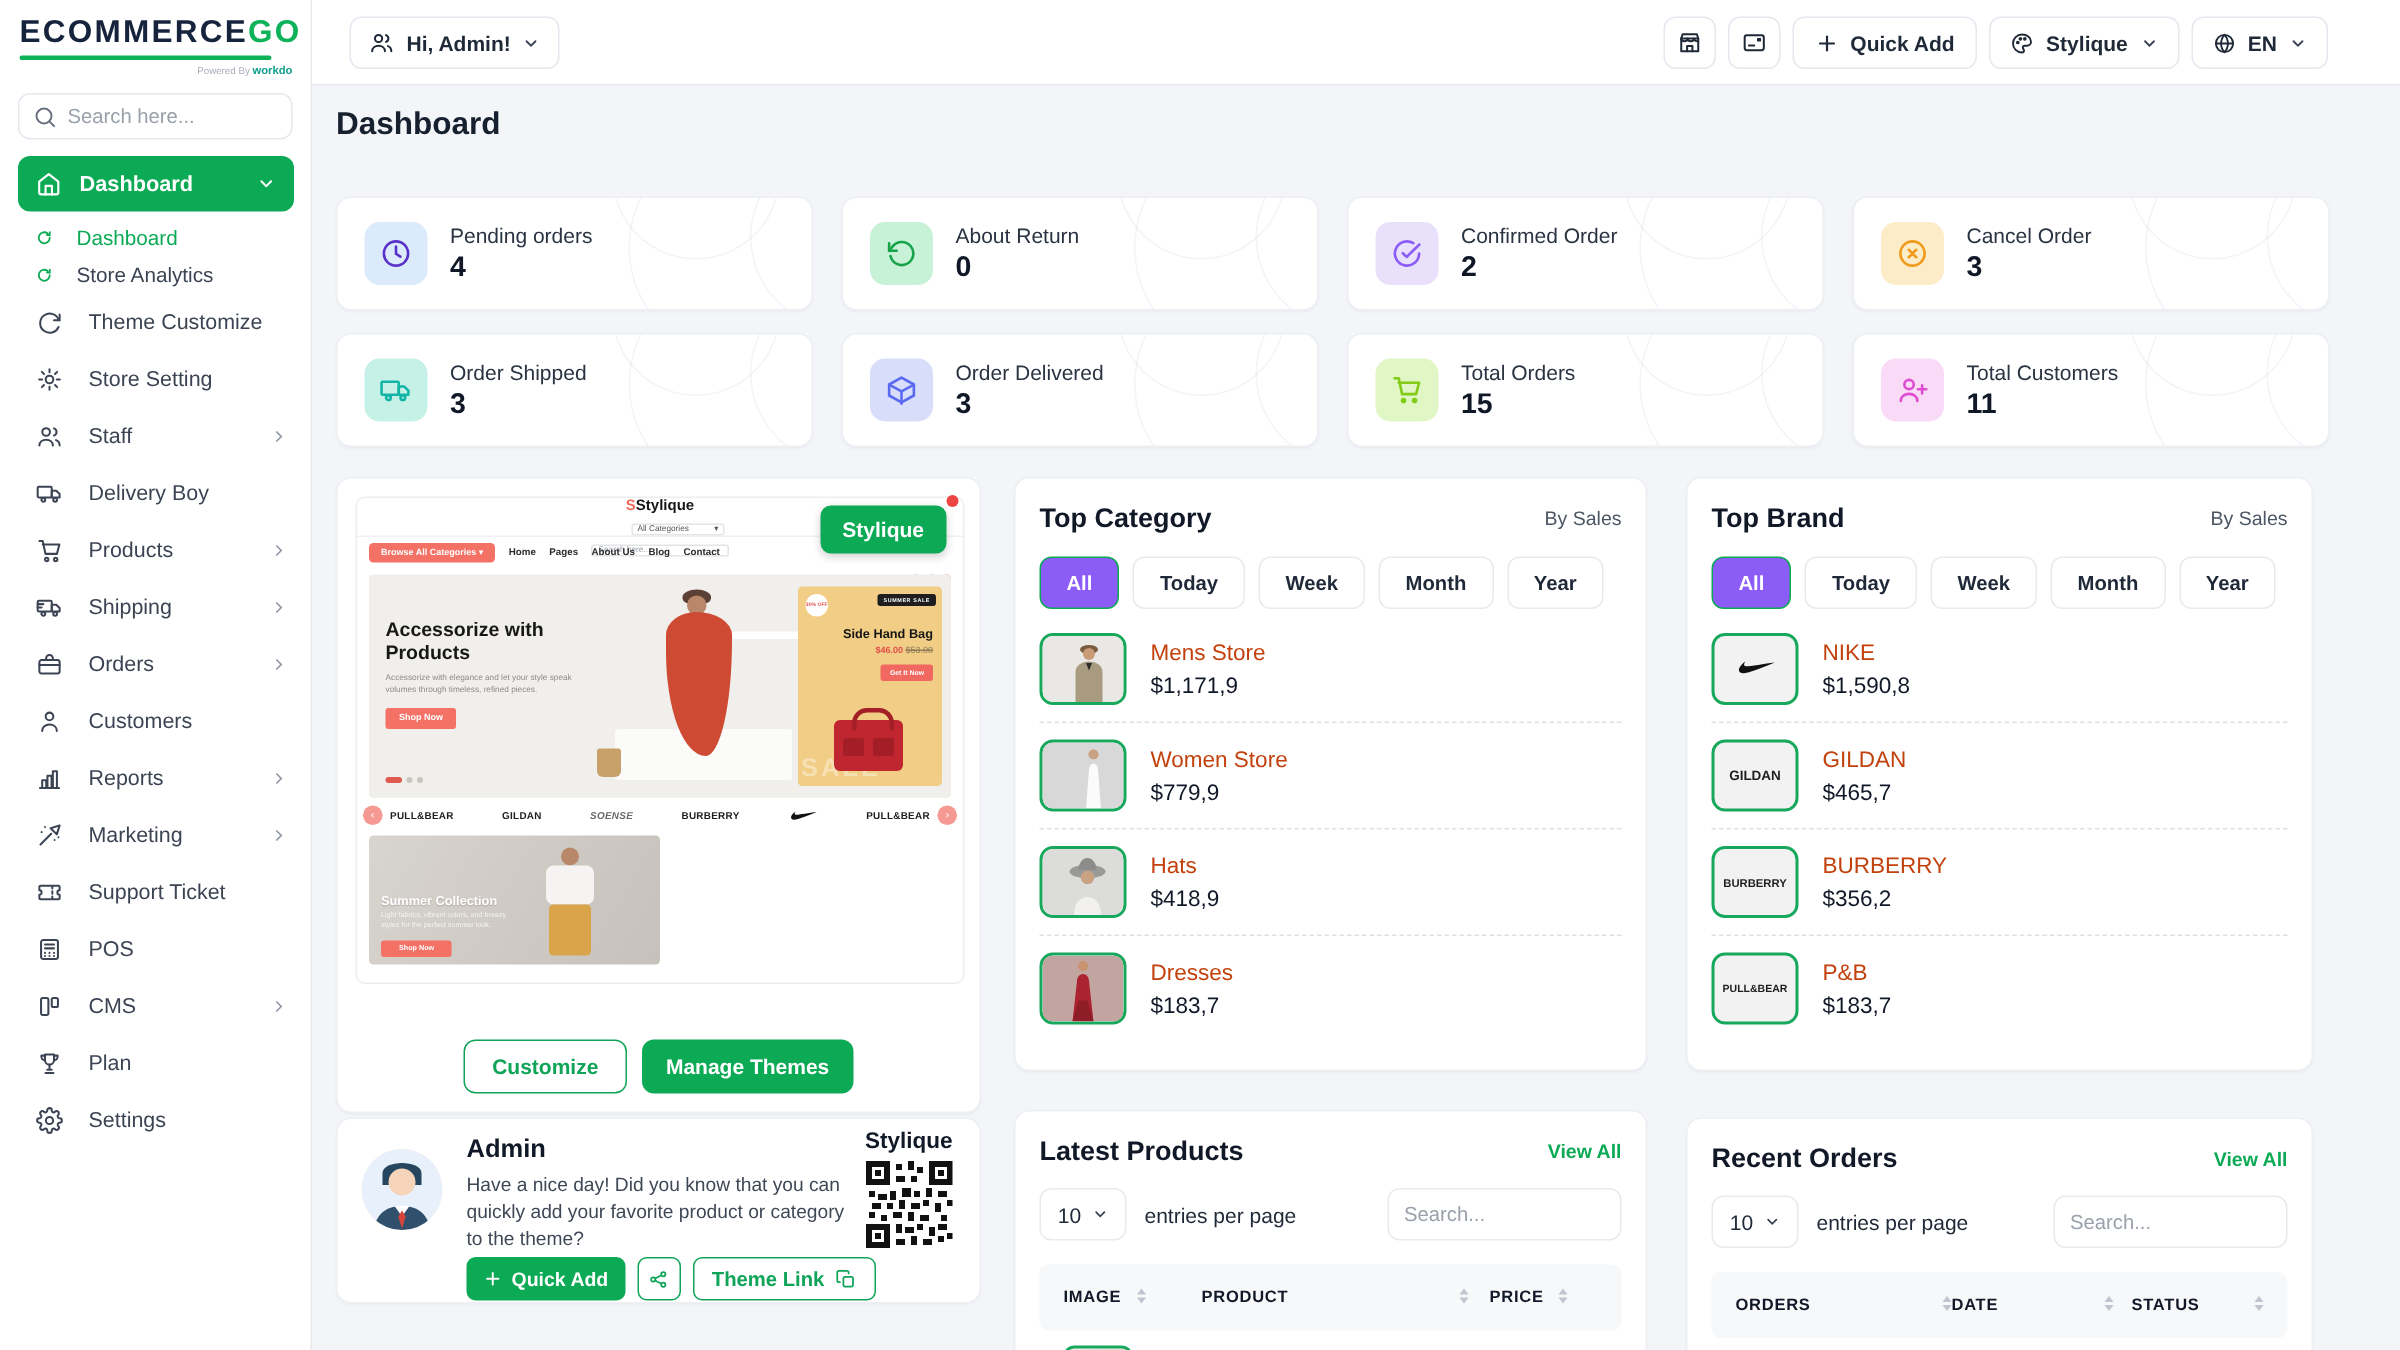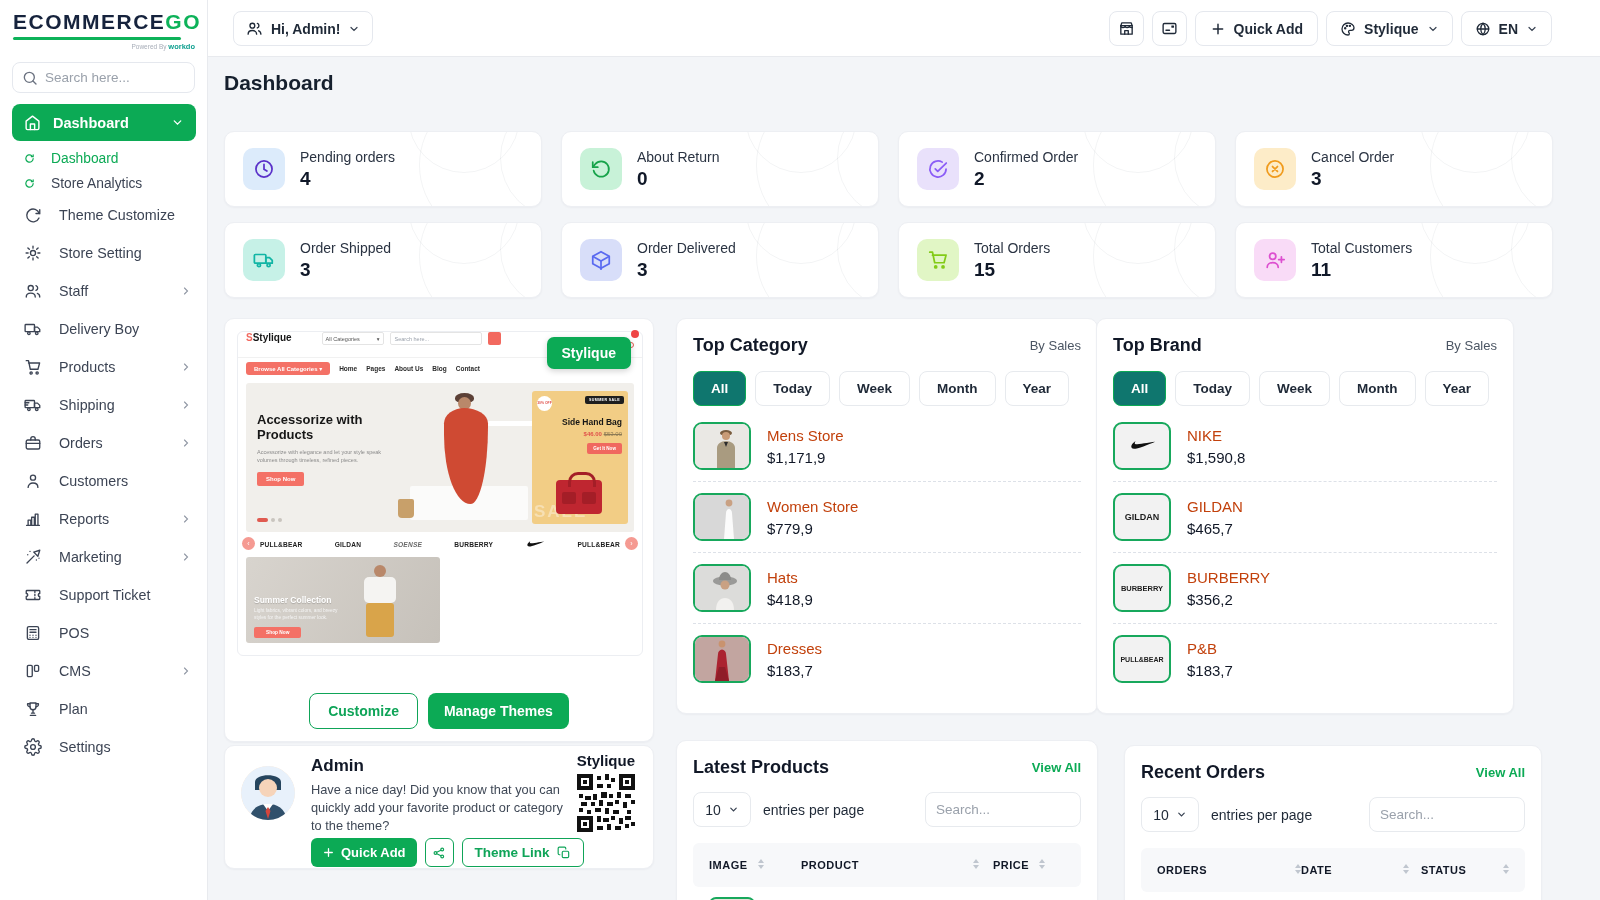--- a/index.html
+++ b/index.html
@@ -63,21 +63,21 @@
   .deco::before { content:""; width:110px; height:110px; right:48px; top:-30px; }
   .deco::after { content:""; width:120px; height:120px; right:-54px; top:6px; }
 
   .card { position:absolute; background:#fff; border:1px solid #edeff3; border-radius:10px; box-shadow:0 1px 2px rgba(16,24,40,.04); }
 
   
   #theme-card { left:16px; top:261px; width:430px; height:424px; }
   #preview { position:absolute; left:12px; top:12px; width:406px; height:325px; background:#fff; border:1px solid #eceef2; border-radius:6px; overflow:hidden; }
   .theme-badge { position:absolute; top:18px; right:22px; background:#0caa55; color:#fff; font-size:14px; font-weight:700; padding:8px 15px; border-radius:7px; z-index:6; box-shadow:0 2px 6px rgba(0,0,0,.18); }
   .preview-dot { position:absolute; top:11px; right:14px; width:8px; height:8px; background:#ef4444; border-radius:50%; z-index:7; }
-  .sf-header { height:26px; display:flex; padding:0 8px; gap:6px; border-bottom:1px solid #f1f1f1; }
+  .sf-header { height:26px; display:flex; align-items:center; padding:0 8px; gap:6px; border-bottom:1px solid #f1f1f1;flex-direction:column; }
   .sf-logo { font-size:10px; font-weight:800; color:#171717; }
   .sf-logo i { color:#f2695f; font-style:normal; }
   .sf-select { width:62px; height:13px; border:1px solid #e4e4e4; border-radius:2px; font-size:5.5px; color:#555; display:flex; align-items:center; justify-content:space-between; padding:0 3px; margin-left:24px; }
   .sf-search { width:92px; height:13px; border:1px solid #e4e4e4; border-radius:2px; font-size:5.5px; color:#9aa1ab; display:flex; align-items:center; padding:0 4px; }
   .sf-sbtn { width:13px; height:13px; background:#f2695f; border-radius:2px; }
   .sf-accounts { margin-left:auto; display:flex; gap:4px; align-items:center; }
   .sf-accounts b { width:6px; height:6px; border:1px solid #777; border-radius:50%; }
   .sf-nav { height:21px; display:flex; align-items:center; gap:9px; padding:0 8px; }
   .sf-browse { background:#f47166; color:#fff; font-size:6px; font-weight:700; border-radius:3px; padding:3px 8px; }
   .sf-link { font-size:6.5px; font-weight:600; color:#2b2b2b; }
@@ -120,27 +120,27 @@
   .bn-text { position:absolute; left:8px; top:50px; width:92px; font-size:4.8px; color:#f4f4f4; line-height:1.5; }
   .bn-btn { position:absolute; left:8px; bottom:5px; background:#f47166; color:#fff; font-size:4.8px; font-weight:700; padding:3px 12px; border-radius:2px; }
   .fig-head { position:absolute; width:12px; height:12px; border-radius:50%; background:#b9886a; }
   .fig-torso { position:absolute; border-radius:3px; }
   .theme-actions { position:absolute; left:0; right:0; top:374px; display:flex; justify-content:center; gap:10px; }
   .btn-outline { height:36px; padding:0 18px; border:1px solid #0fa458; border-radius:8px; background:#fff; color:#0fa458; font-size:14px; font-weight:600; display:flex; align-items:center; gap:7px; cursor:pointer; font-family:inherit; }
   .btn-solid { height:36px; padding:0 16px; border:0; border-radius:8px; background:#0caa55; color:#fff; font-size:14px; font-weight:600; display:flex; align-items:center; gap:7px; cursor:pointer; font-family:inherit; }
 
   
   #topcat { left:468px; top:261px; width:422px; height:396px; padding:16px; }
-  #topbrand { left:888px; top:261px; width:418px; height:396px; padding:16px; }
+  #topbrand { left:916px; top:261px; width:418px; height:396px; padding:16px; }
   .card-head { display:flex; justify-content:space-between; align-items:center; }
   .card-title { font-size:18px; font-weight:700; color:#111827; }
   .card-sub { font-size:13px; color:#4b5563; }
   .tabs { margin-top:15px; display:flex; gap:9px; }
   .tab { height:35px; padding:0 17px; border:1px solid #e7eaee; border-radius:8px; font-size:13.5px; font-weight:600; color:#1f2937; display:flex; align-items:center; background:#fff; cursor:pointer; font-family:inherit; }
-  .tab.active { background:#0f766e; border-color:#0caa55; color:#fff; }
+  .tab.active { background:#8b5cf6; border-color:#0caa55; color:#fff; }
   .list { margin-top:5px; }
   .litem { display:flex; gap:16px; align-items:center; padding:11px 0; }
   .litem + .litem { border-top:1px dashed #dde1e8; }
   .thumb { width:58px; height:48px; border:2px solid #17a85c; border-radius:9px; overflow:hidden; flex:none; display:grid; place-items:center; }
   .iname { font-size:15px; font-weight:500; color:#c2410c; }
   .ival { font-size:15px; font-weight:400; color:#111827; margin-top:5px; }
   .logo-thumb { background:#f2f2f2; font-weight:800; color:#1d1d1d; text-align:center; }
   .lg-gildan { font-size:9px; } .lg-burberry { font-size:7.5px; } .lg-pb { font-size:7px; }
   .swoosh { width:28px; height:12px; fill:#111; }
 

